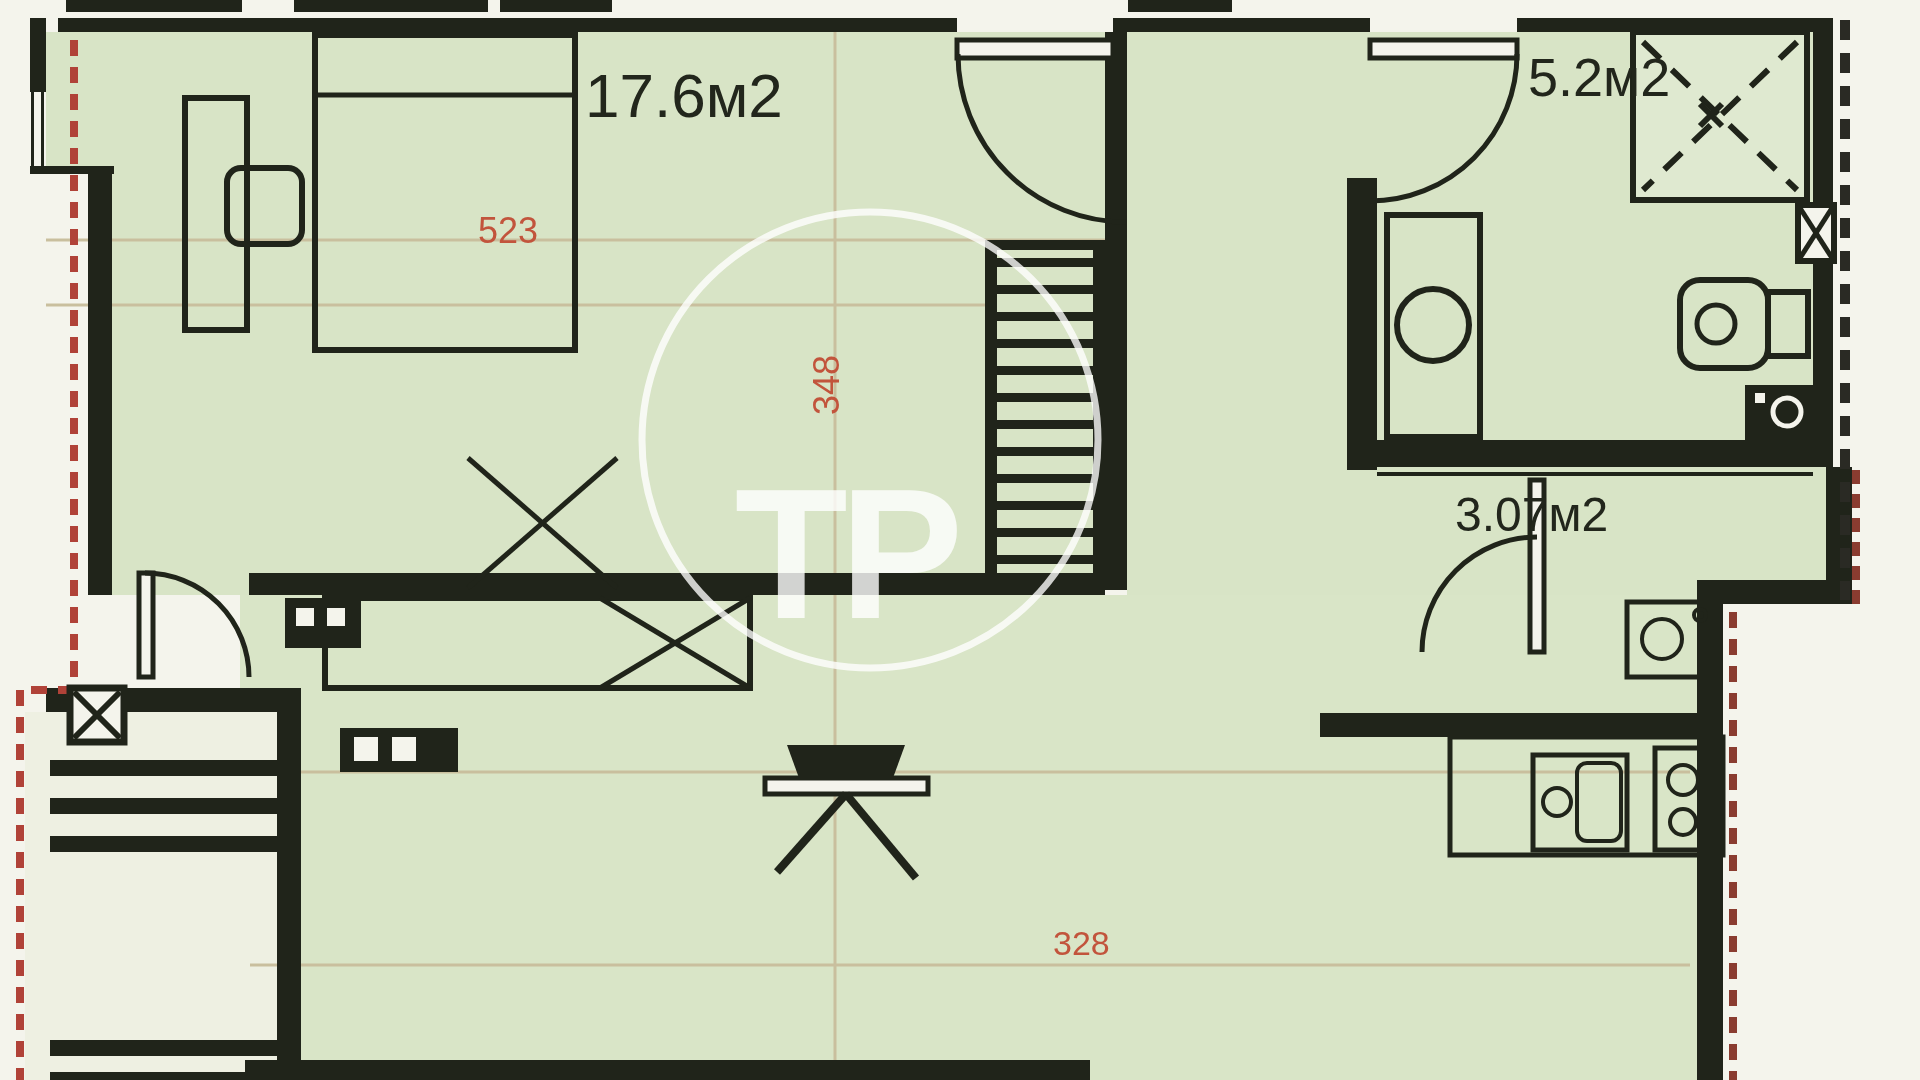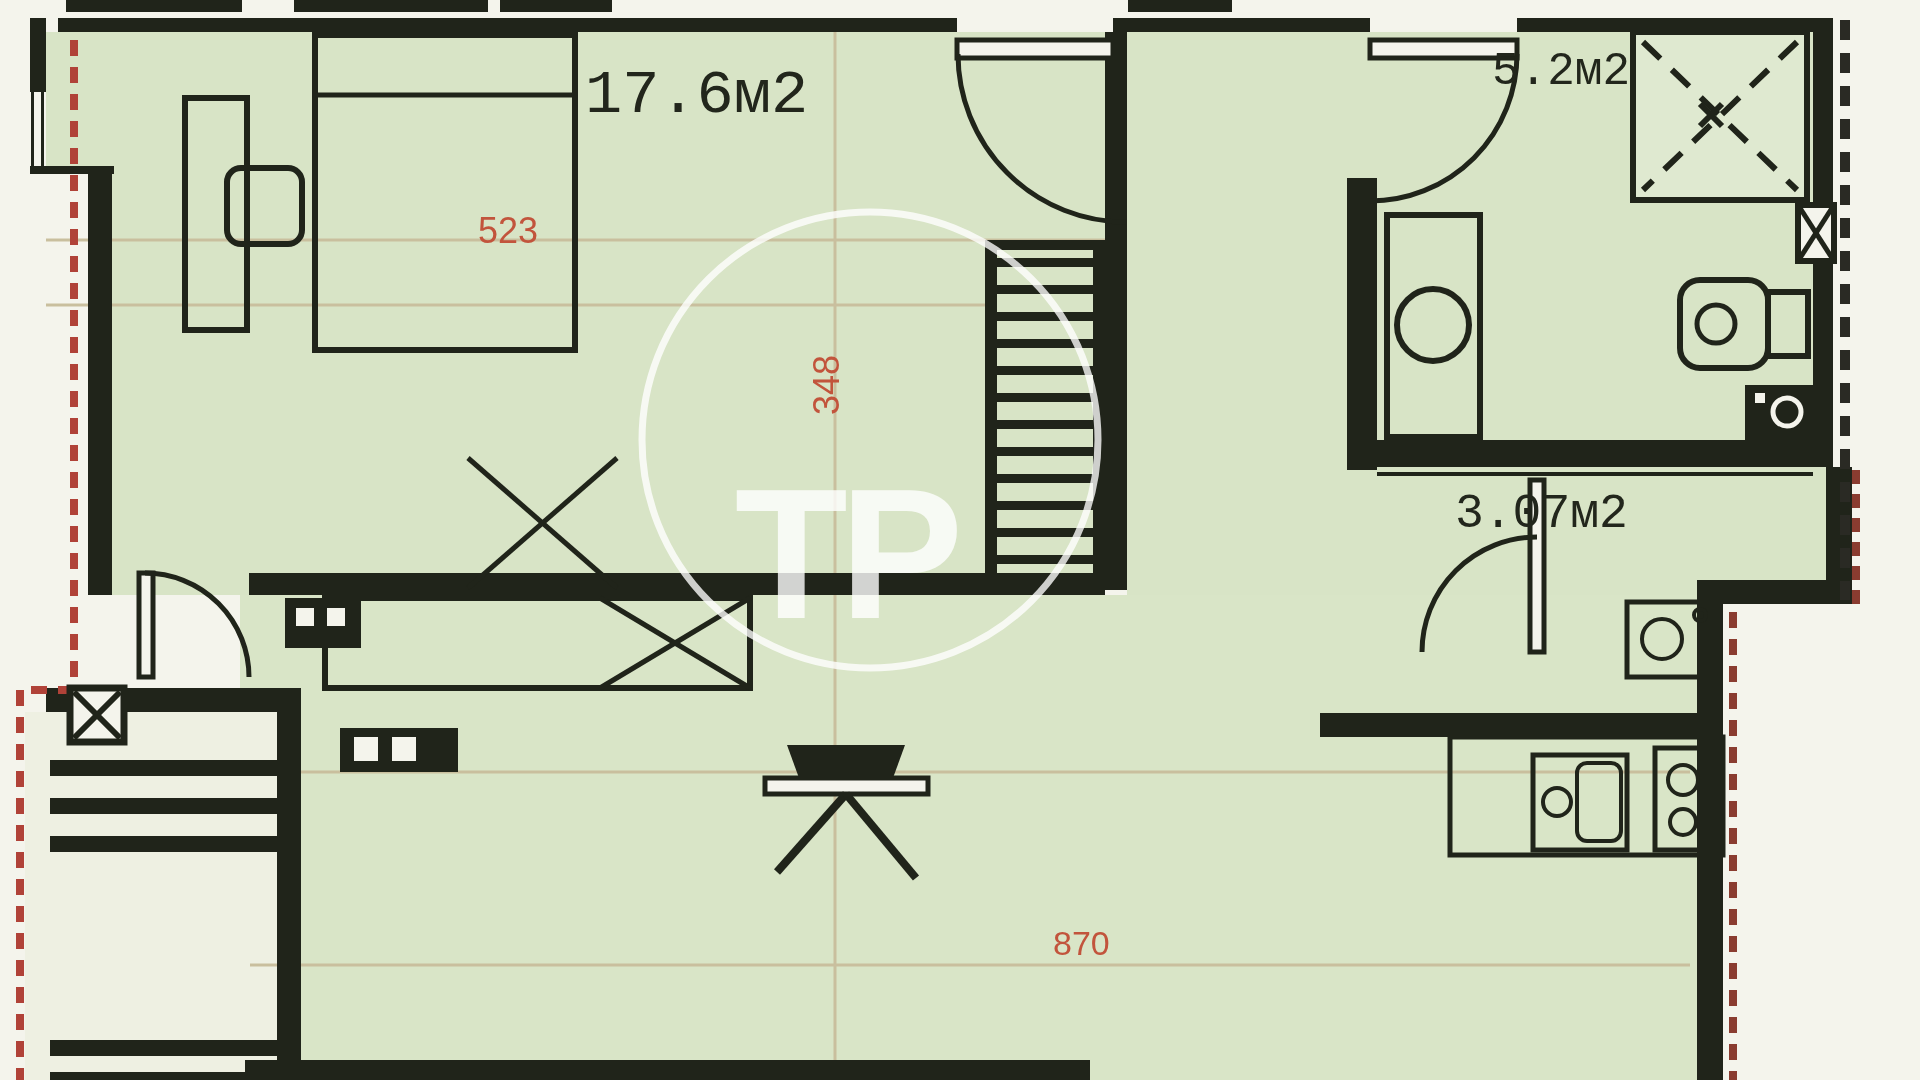--- a/index.html
+++ b/index.html
@@ -1,20 +1,20 @@
 <!DOCTYPE html>
 <html><head>
 <meta charset="utf-8">
 <style>
   html,body{margin:0;padding:0;background:#f4f4ec;}
   #stage{position:relative;width:1920px;height:1080px;overflow:hidden;
          font-family:"Liberation Sans", sans-serif;background:#f4f4ec;}
   #plan-svg{position:absolute;left:0;top:0;}
   .lbl{position:absolute;color:#22261c;font-weight:500;white-space:nowrap;
-       font-family:Liberation Mono, monospace;}
+       font-family:Liberation Sans, sans-serif;}
   .dim{position:absolute;color:#c2543c;font-weight:500;white-space:nowrap;
        font-family:"Liberation Sans", sans-serif;}
   .dim-vert{transform:rotate(-90deg);transform-origin:left top;}
   .brand{position:absolute;left:388px;top:612px;width:1120px;
          font-size:62px;font-weight:700;letter-spacing:20px;
          color:rgba(255,255,255,0.28);
          -webkit-text-stroke:3px rgba(255,255,255,0.85);
          white-space:nowrap;}
 </style>
 </head>
@@ -215,20 +215,20 @@
     <rect x="50" y="1072" width="227" height="8"></rect>
   </g>
 
   <g>
     <circle cx="870" cy="440" r="228" fill="none" stroke="rgba(255,255,255,0.78)" stroke-width="7"></circle>
     <text x="845" y="618" font-family="Liberation Sans, sans-serif" font-size="185" font-weight="700" fill="rgba(255,255,255,0.8)" letter-spacing="-8" text-anchor="middle">TP</text>
   </g>
 </svg>
 
   <div class="lbl" style="left:585px;top:60px;font-size:62px">17.6м2</div>
-  <div class="lbl" style="left:1492px;top:46px;font-size:46px">5.2м2</div>
+  <div class="lbl" style="left:1528px;top:46px;font-size:54px">5.2м2</div>
   <div class="lbl" style="left:1455px;top:487px;font-size:48px">3.07м2</div>
 
   <div class="dim" style="left:478px;top:210px;font-size:36px">523</div>
   <div class="dim dim-vert" style="left:806px;top:415px;font-size:36px">348</div>
-  <div class="dim" style="left:1053px;top:924px;font-size:34px">870</div>
+  <div class="dim" style="left:1053px;top:924px;font-size:34px">328</div>
 
 </div>
 
 </body></html>

